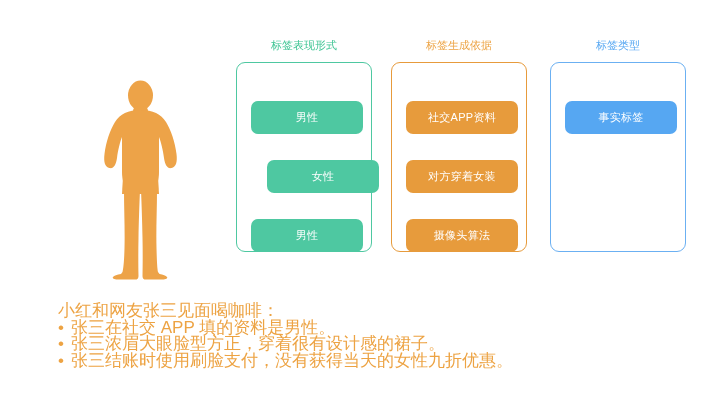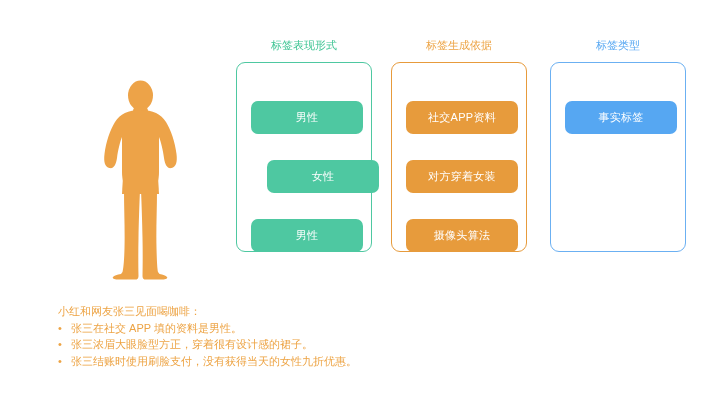--- a/index.html
+++ b/index.html
@@ -94,21 +94,21 @@
   #col-1 { left: 391px; }
   #col-2 { left: 550px; }
 
   
   .notes {
     position: absolute;
     left: 58px;
     top: 303px;
     width: 560px;
     color: #eda343;
-    font-size: 11px;
+    font-size: 17px;
     line-height: 16.5px;
   }
   .notes-heading {
     white-space: nowrap;
   }
   .note-row {
     display: flex;
     align-items: flex-start;
     white-space: nowrap;
   }

